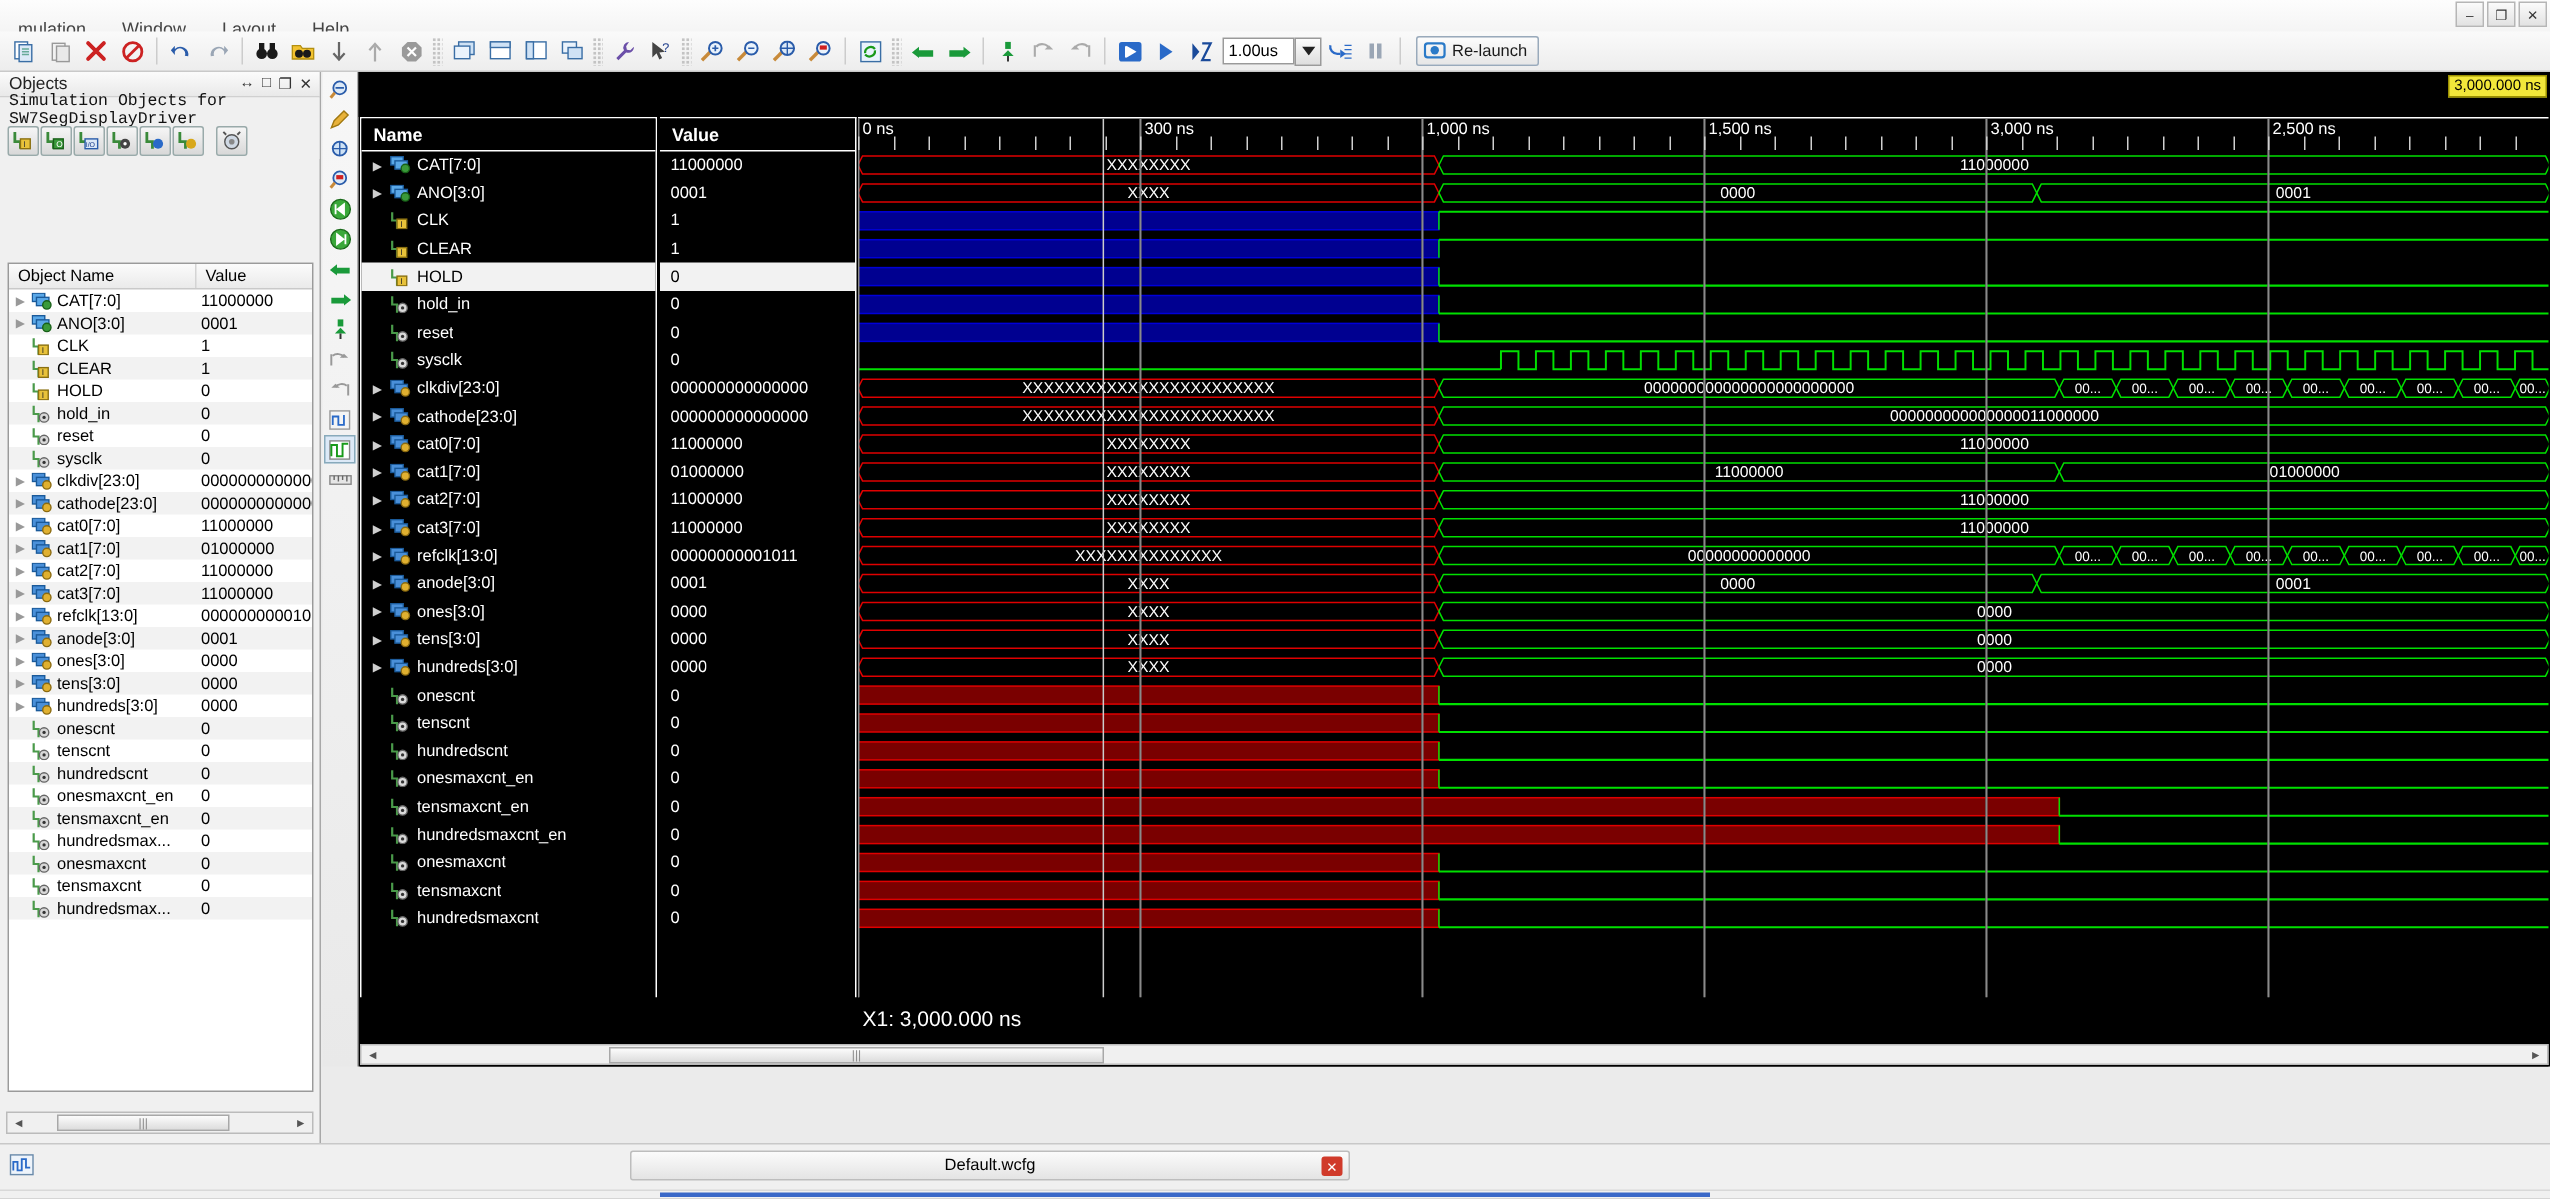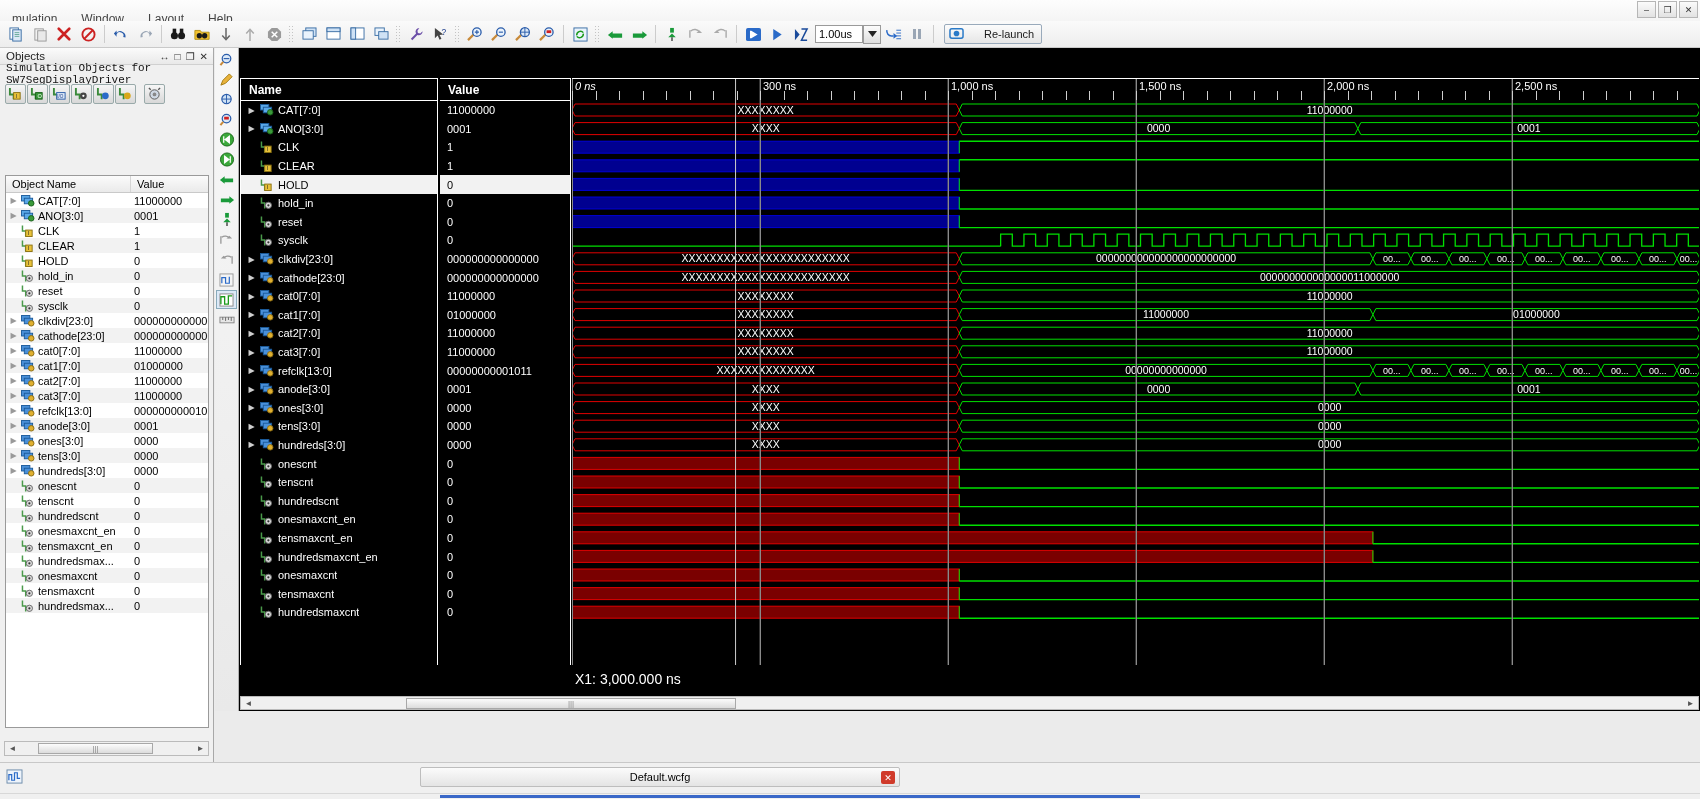--- a/index.html
+++ b/index.html
@@ -26,21 +26,21 @@
      border:1px solid transparent; }
   .grip { width:7px; height:19px; margin:0 2px;
      background-image:radial-gradient(#bbb 1px, transparent 1px);
      background-size:3px 3px; opacity:.85; }
   .sep { width:1px; height:18px; background:#cccccc; margin:0 4px; }
   .timefield { width:48px; height:18px; border:1px solid #9a9a9a; background:#fff;
      font-size:11px; text-align:left; padding-left:3px; line-height:16px; margin-left:2px;}
   .ddbtn { width:18px; height:19px; border:1px solid #9a9a9a; background:linear-gradient(#fcfcfc,#dedede);
      display:flex; align-items:center; justify-content:center; }
   .relaunch { height:20px; border:1px solid #9ab; background:linear-gradient(#fcfcfc,#e6e6e6);
-     display:flex; align-items:center; gap:20px; padding:0 7px 0 4px; font-size:11px; color:#1a1a1a;
+     display:flex; align-items:center; gap:4px; padding:0 7px 0 4px; font-size:11px; color:#1a1a1a;
      margin-left:6px; border-radius:2px;}
 
   
   .objects { position:absolute; left:0; top:48px; width:214px; height:714px;
      background:#f0f0f0; border-right:1px solid #a8a8a8; }
   .panelhdr { height:17px; background:linear-gradient(#fbfbfb,#e9e9e9); border-bottom:1px solid #d0d0d0;
      display:flex; align-items:center; padding-left:6px; font-size:11.5px; color:#222; }
   .panelhdr .tools { margin-left:auto; display:flex; gap:5px; padding-right:5px; color:#333; font-size:10px;}
   .subhdr { height:17px; display:flex; align-items:center; padding-left:6px; font-size:11px; color:#111;
      background:#f0f0f0;font-family:Liberation Mono, monospace; }
@@ -852,20 +852,23 @@
       </div>
     <div class="vbtn">
         <svg width="16" height="12" viewBox="0 0 17 12">
           <rect x="1" y="3" width="15" height="6" fill="#e6e6e6" stroke="#888"></rect>
           <path d="M4 3 v3 M7 3 v4 M10 3 v3 M13 3 v4" stroke="#666"></path>
         </svg>
       </div>
   </div>
 
   <div class="wavewin">
+    <div class="wtop">
+      <div class="yellowbadge" style="right:2px; top:2px;">3,000.000 ns</div>
+    </div>
 
     <div class="namecol">
       <div class="colhdr">Name</div>
       <div id="wave-names">
           <div class="wrow">
             <div class="nm">
               <span class="arrow" style="color: rgb(207, 207, 207);">▶</span>
               <svg width="14" height="12" viewBox="0 0 15 13">
                 <rect x="0.5" y="0.5" width="9" height="6" fill="#5aa8e8" stroke="#1a5a9a"></rect>
                 <rect x="3.5" y="3.5" width="9" height="6" fill="#5aa8e8" stroke="#1a5a9a"></rect>
@@ -1260,29 +1263,29 @@
           </div>
           <div class="wrow">
             <div class="vtext">0</div>
           </div>
         </div>
     </div>
 
     <div class="waves">
       <div class="ruler" id="ruler">
           <div class="majtick" style="left: 0px;"></div>
-          <div class="tlabel" style="left: 0px; font-style: italic;">0 ns</div>
+          <div class="tlabel" style="left: 0px;">0 ns</div>
           <div class="majtick" style="left: 188px;"></div>
           <div class="tlabel" style="left: 188px;">300 ns</div>
           <div class="majtick" style="left: 376px;"></div>
           <div class="tlabel" style="left: 376px;">1,000 ns</div>
           <div class="majtick" style="left: 564px;"></div>
           <div class="tlabel" style="left: 564px;">1,500 ns</div>
           <div class="majtick" style="left: 752px;"></div>
-          <div class="tlabel" style="left: 752px;">2,000 ns</div>
+          <div class="tlabel" style="left: 752px;">3,000 ns</div>
           <div class="majtick" style="left: 940px;"></div>
           <div class="tlabel" style="left: 940px;">2,500 ns</div>
           <div class="tick" style="left: 0px;"></div>
           <div class="tick" style="left: 23.5px;"></div>
           <div class="tick" style="left: 47px;"></div>
           <div class="tick" style="left: 70.5px;"></div>
           <div class="tick" style="left: 94px;"></div>
           <div class="tick" style="left: 117.5px;"></div>
           <div class="tick" style="left: 141px;"></div>
           <div class="tick" style="left: 164.5px;"></div>

